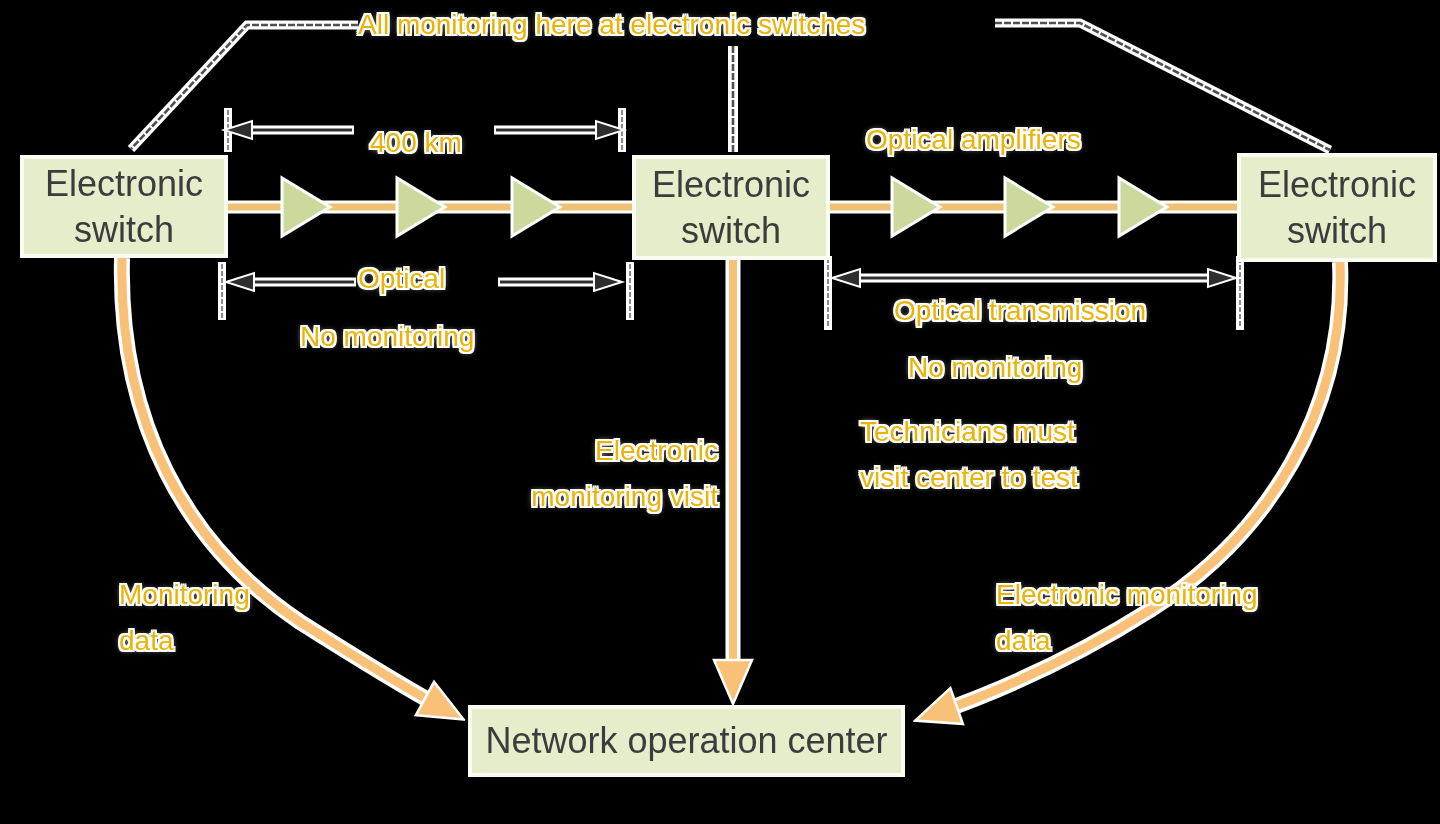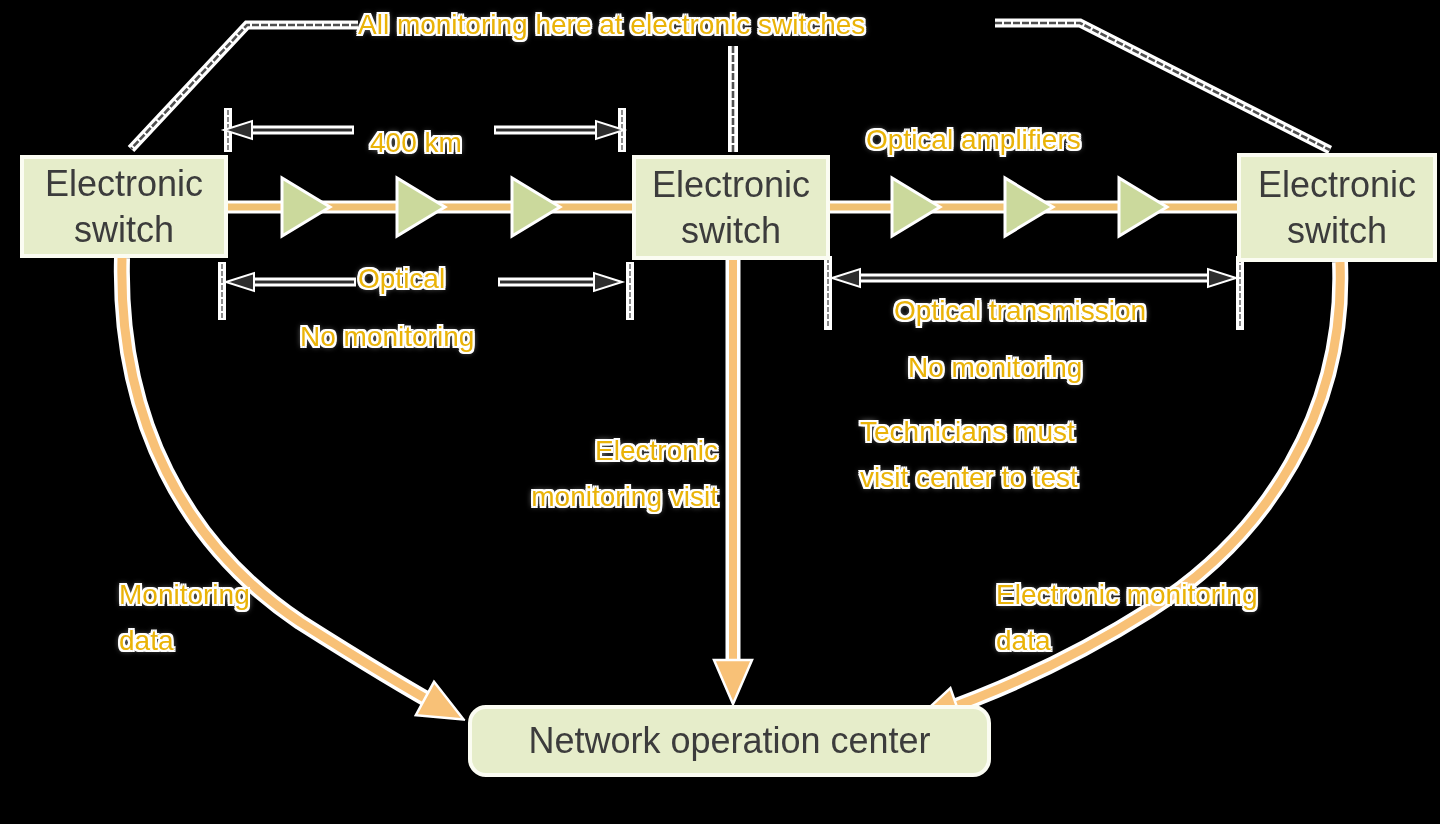--- a/index.html
+++ b/index.html
@@ -109,21 +109,21 @@
     <span>switch</span>
   </div>
   <div class="box" style="left:632px; top:155px; width:198px; height:105px;">
     <span>Electronic</span>
     <span>switch</span>
   </div>
   <div class="box" style="left:1237px; top:153px; width:200px; height:109px;">
     <span>Electronic</span>
     <span>switch</span>
   </div>
-  <div class="box" style="left:468px; top:705px; width:523px; height:72px;border-radius:18px;">
+  <div class="box" style="left:468px; top:705px; width:437px; height:72px;">
     <span>Network operation center</span>
   </div>
 
   <div class="label" style="left:358px; top:2px;">All monitoring here at electronic switches</div>
   <div class="label" style="left:358px; top:120px;margin-left:12px;">400 km</div>
   <div class="label" style="left:866px; top:117px;">Optical amplifiers</div>
   <div class="label" style="left:358px; top:256px;">Optical</div>
   <div class="label" style="left:300px; top:314px;">No monitoring</div>
   <div class="label" style="left:850px; top:288px;padding-left:44px;">Optical transmission</div>
   <div class="label" style="left:908px; top:345px;">No monitoring</div>

